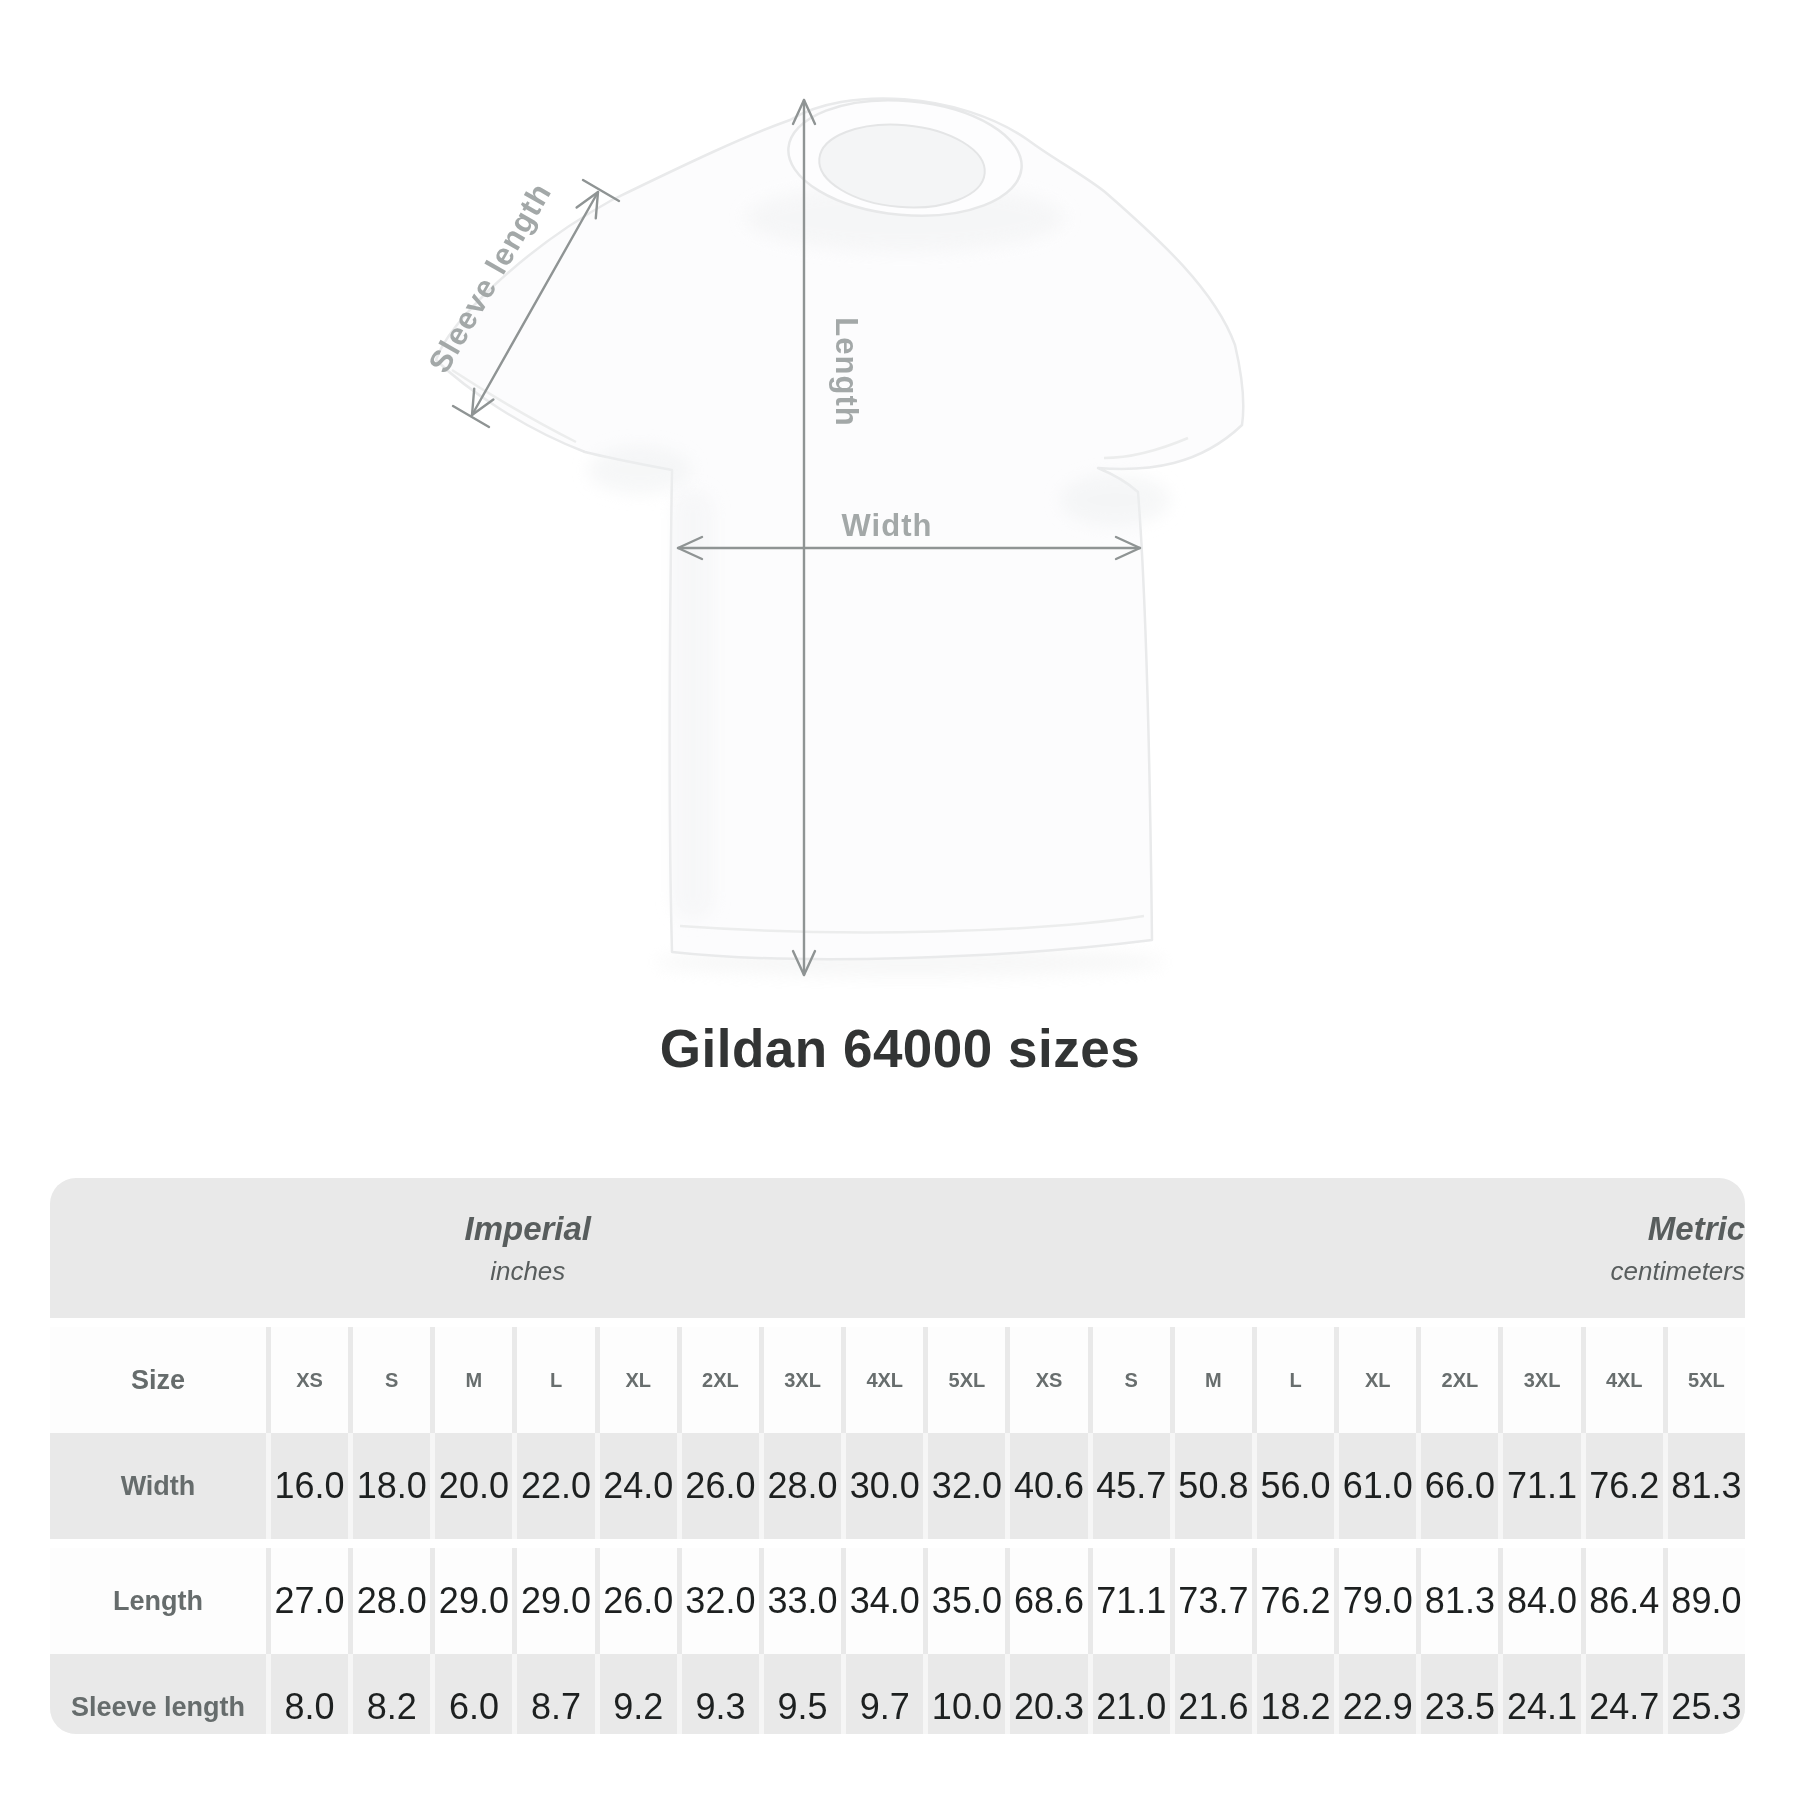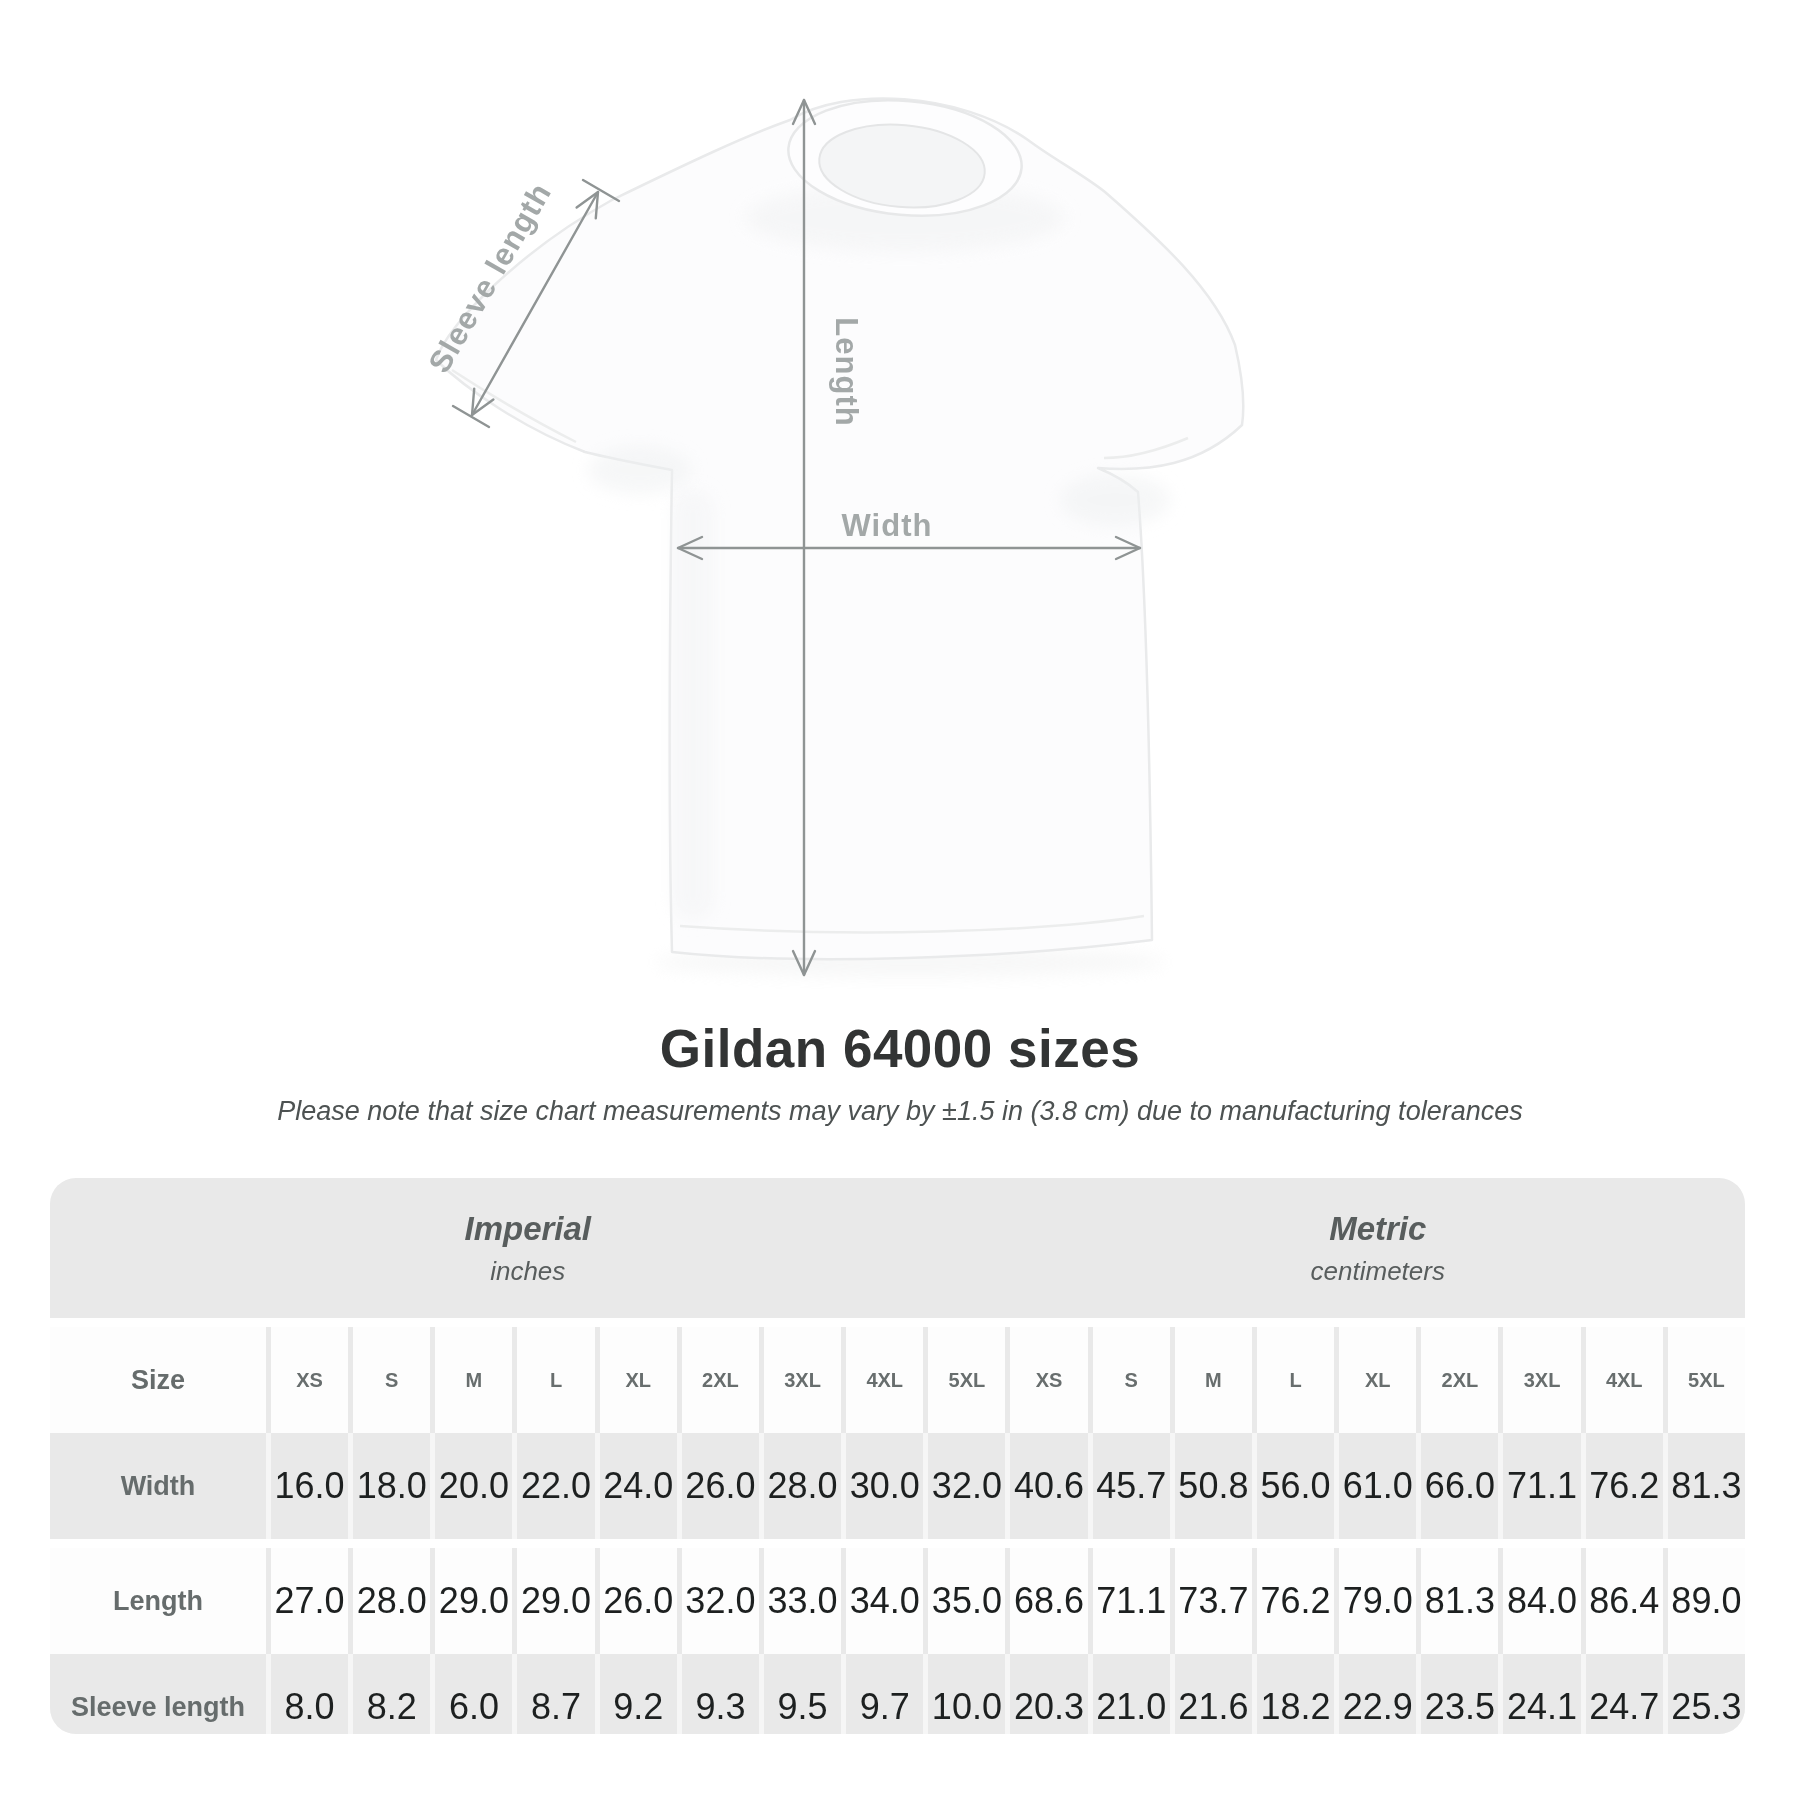--- a/index.html
+++ b/index.html
@@ -24,21 +24,21 @@
   .trow{display:grid;grid-template-columns:216px repeat(18,1fr);column-gap:5px;}
   .trow.units{height:140px;background:#e9e9e9;}
   .trow.white{height:106px;background:#e9e9e9;margin-top:9px;}
   .trow.gray{height:106px;background:#f6f6f6;}
   .white .cell{background:#fdfdfd;}
   .gray  .cell{background:#e9e9e9;}
   .cell{display:flex;align-items:center;justify-content:center;}
   .unit-cell{display:flex;flex-direction:column;align-items:center;justify-content:center;
              row-gap:8px;}
   .unit-cell.imperial{grid-column:1/11;}
-  .unit-cell.metric{grid-column:11/20;}
+  .unit-cell.metric{grid-column:11/20;align-items:flex-end;}
   .unit-name{font-size:33px;font-weight:bold;font-style:italic;color:#585d5d;}
   .unit-sub{font-size:26px;font-style:italic;color:#585d5d;}
   .hdr{font-size:20px;font-weight:bold;color:#686e6e;}
   .row-label{font-size:27px;font-weight:bold;color:#666c6c;}
   .val{font-size:36px;color:#1d2020;}
 </style>
 </head>
 <body>
 
 <div class="page">
@@ -93,21 +93,20 @@
       <line x1="583" y1="180" x2="619" y2="201"></line>
       <line x1="453" y1="406" x2="489" y2="427"></line>
     </g>
 
     <text class="dim-label" transform="translate(499,283) rotate(-60)" text-anchor="middle">Sleeve length</text>
     <text class="dim-label" transform="translate(836,372) rotate(90)" text-anchor="middle">Length</text>
     <text class="dim-label" x="887" y="536" text-anchor="middle">Width</text>
   </svg>
 
   <h1 class="title">Gildan 64000 sizes</h1>
-  <p class="note">Please note that size chart measurements may vary by ±1.5 in (3.8 cm) due to manufacturing tolerances</p>
 
   <section class="size-table">
 
     <div class="trow units">
       <div class="unit-cell imperial">
         <span class="unit-name">Imperial</span>
         <span class="unit-sub">inches</span>
       </div>
       <div class="unit-cell metric">
         <span class="unit-name">Metric</span>

